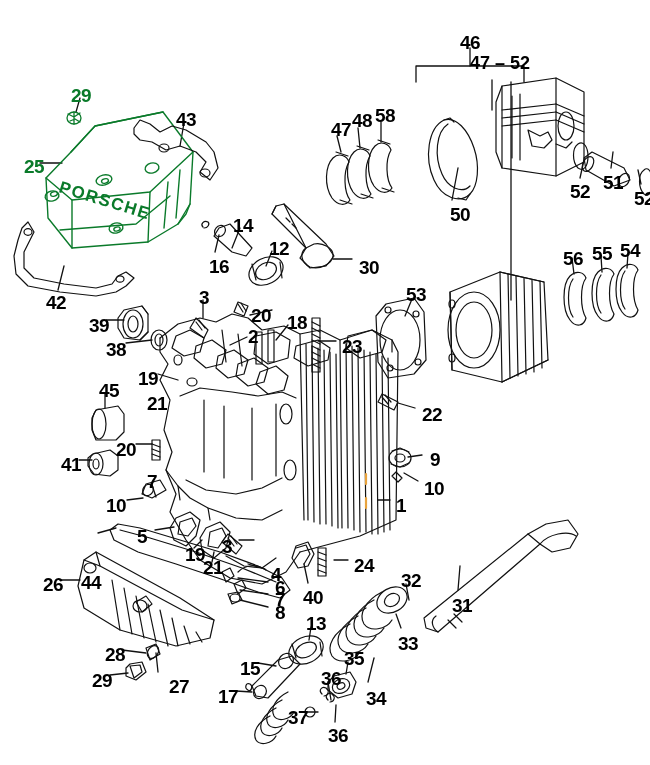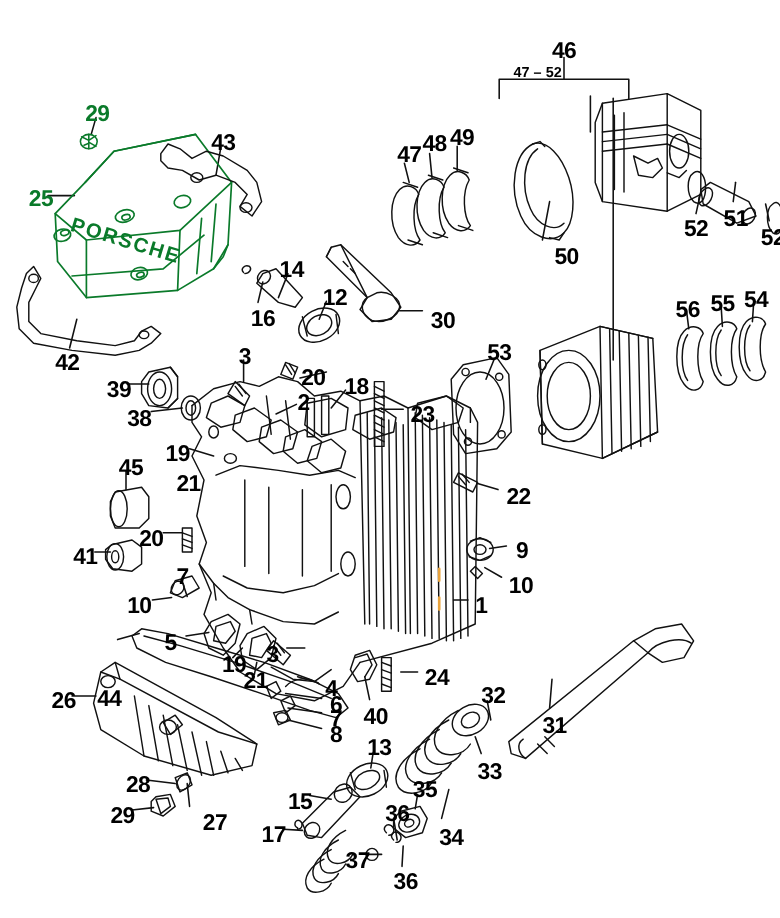--- a/index.html
+++ b/index.html
@@ -5,21 +5,21 @@
 <style>
   html,body{margin:0;padding:0;background:#ffffff;}
   body{width:650px;height:765px;overflow:hidden;
        font-family:"Liberation Sans",sans-serif;color:#000;}
   #stage{position:relative;width:650px;height:765px;background:#fff;}
   #stage svg{position:absolute;left:0;top:0;}
   .lbl{position:absolute;font-family:"Liberation Sans",sans-serif;
        font-size:19px;font-weight:700;color:#000;line-height:1;
        white-space:nowrap;letter-spacing:-0.5px;}
   .lbl.green{color:#0a7a2a;}
-  .lbl.range{font-size:12px;letter-spacing:0px;}
+  .lbl.range{font-size:18px;letter-spacing:0px;margin-left:42px;}
 </style>
 </head>
 <body>
 
 <div id="stage">
 
 <svg width="650" height="765" viewBox="0 0 650 765">
   <g fill="none" stroke="#111" stroke-width="1.2" stroke-linecap="round" stroke-linejoin="round">
 
   <g stroke-width="1.3">
@@ -515,22 +515,22 @@
       <div class="lbl" style="left: 89px; top: 316px;">39</div>
       <div class="lbl" style="left: 303px; top: 588px;">40</div>
       <div class="lbl" style="left: 61px; top: 455px;">41</div>
       <div class="lbl" style="left: 46px; top: 293px;">42</div>
       <div class="lbl" style="left: 176px; top: 110px;">43</div>
       <div class="lbl" style="left: 81px; top: 530px; margin-top: 43px;">44</div>
       <div class="lbl" style="left: 99px; top: 381px;">45</div>
       <div class="lbl" style="left: 460px; top: 33px;">46</div>
       <div class="lbl" style="left: 331px; top: 120px;">47</div>
       <div class="lbl" style="left: 352px; top: 111px;">48</div>
-      <div class="lbl" style="left: 375px; top: 106px;">49</div>
-      <div class="lbl" style="left: 462px; top: 205px;">50</div>
+      <div class="lbl" style="left: 375px; top: 106px;">58</div>
+      <div class="lbl" style="left: 450px; top: 205px;">50</div>
       <div class="lbl" style="left: 603px; top: 173px;">51</div>
       <div class="lbl" style="left: 570px; top: 182px;">52</div>
       <div class="lbl" style="left: 634px; top: 189px;">52</div>
       <div class="lbl" style="left: 406px; top: 285px;">53</div>
       <div class="lbl" style="left: 620px; top: 241px;">54</div>
       <div class="lbl" style="left: 592px; top: 244px;">55</div>
       <div class="lbl" style="left: 563px; top: 249px;">56</div>
     </div>
 
 <div class="lbl range" style="left:428px;top:54px;">47 – 52</div>

